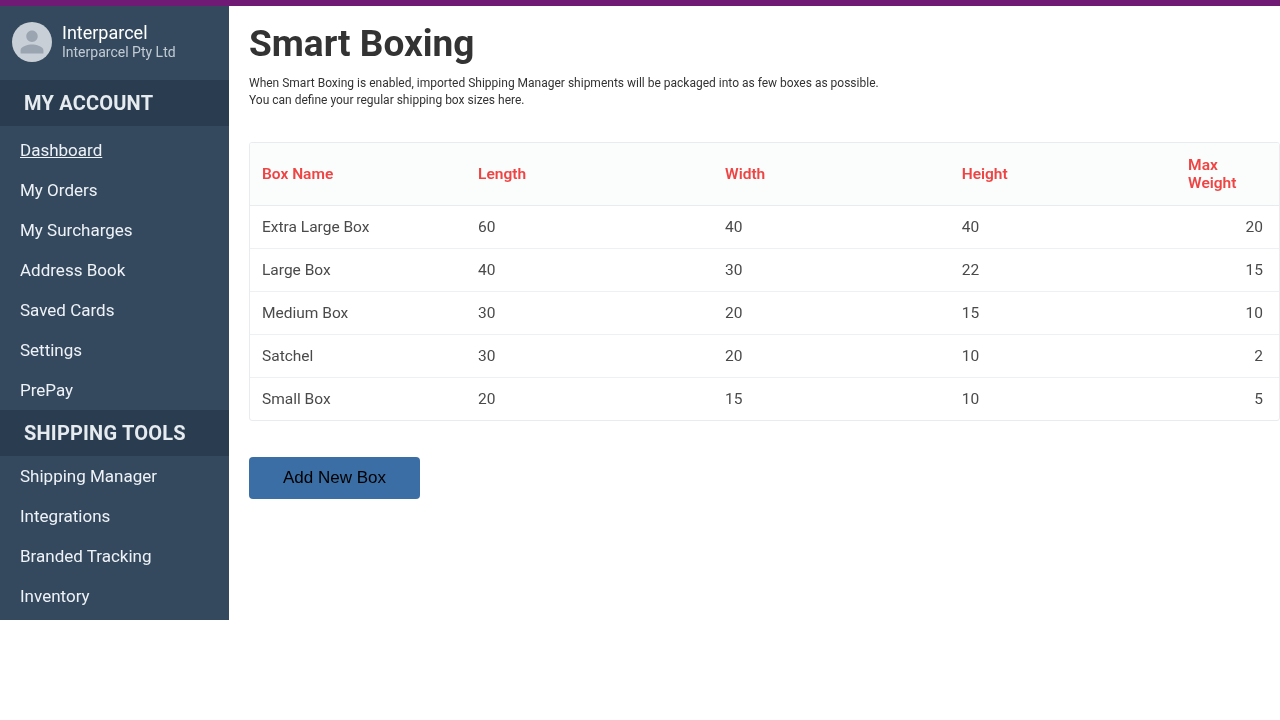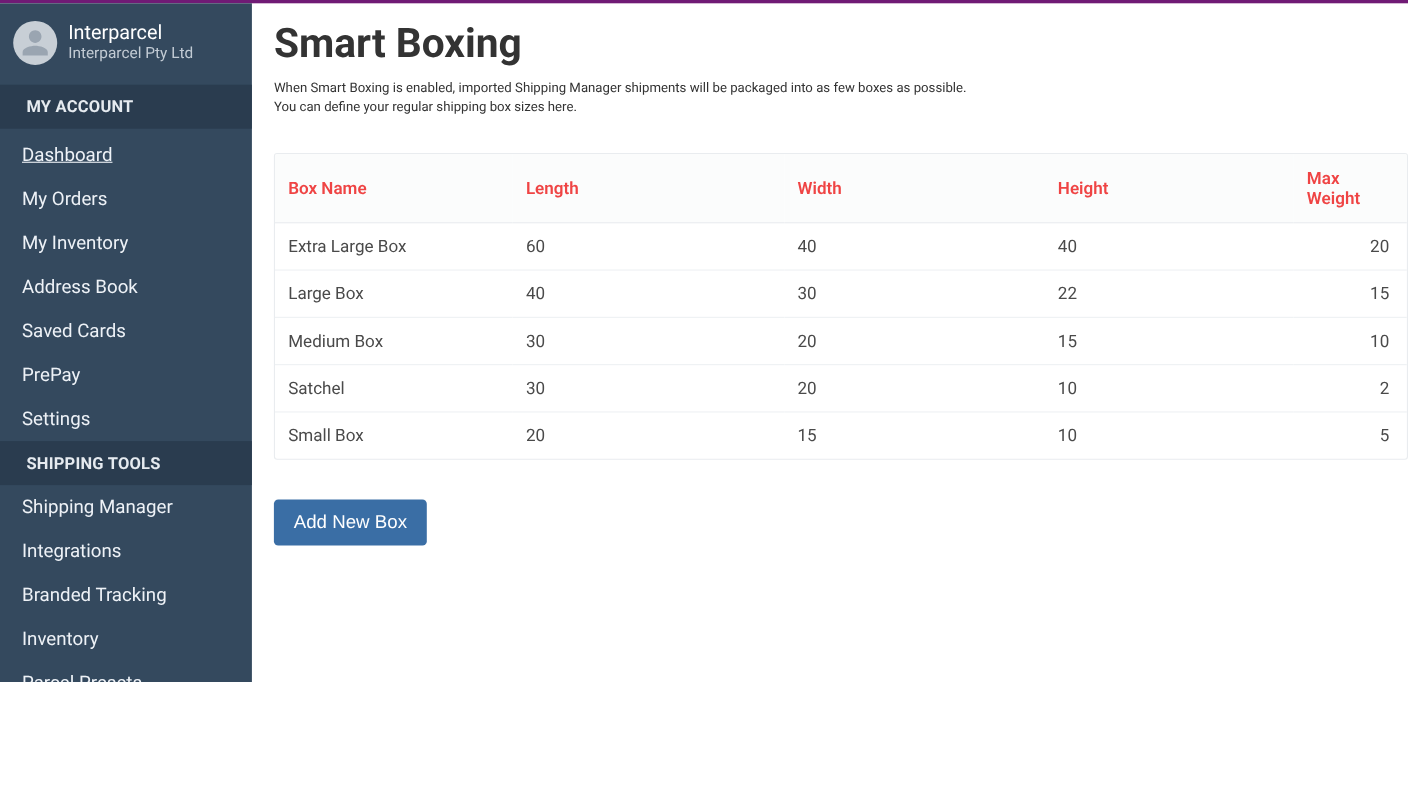--- a/index.html
+++ b/index.html
@@ -1,38 +1,38 @@
 <!DOCTYPE html>
 <html><head>
   <meta charset="utf-8">
   <style>
     * { margin:0; padding:0; box-sizing:border-box; }
     body { font-family:-apple-system,BlinkMacSystemFont,"Segoe UI",Roboto,"Helvetica Neue",Arial,sans-serif; background:#ffffff; width:1280px; height:720px; overflow:hidden; }
-    .layout { display:flex; height:620px; border-top:3px solid #701a75; }
+    .layout { display:flex; height:620px; border-top:6px solid #701a75; }
     .sidebar { width:229px; background:#34495e; color:#e8edf2; flex-shrink:0; overflow:hidden; }
     .profile { display:flex; align-items:center; padding:16px 12px 18px; gap:10px; }
     .avatar { width:40px; height:40px; border-radius:50%; background:#c8cfd6; display:flex; align-items:center; justify-content:center; }
     .avatar svg { width:28px; height:28px; fill:#9aa5b1; }
     .profile-text .name { font-size:18px; color:#ffffff; line-height:1.2; }
     .profile-text .company { font-size:14px; color:#c2cbd4; line-height:1.25; }
-    .section-header { background:#2a3c4f; padding:11px 24px; font-size:15px; font-weight:700; color:#e6ebf0; letter-spacing:.2px; }
+    .section-header { background:#2a3c4f; padding:11px 24px; font-size:20px; font-weight:700; color:#e6ebf0; letter-spacing:.2px; }
     .nav-item { display:block; padding:10px 20px 10px 20px; font-size:17px; color:#eef2f7; text-decoration:none; cursor:pointer; }
     .nav-item:first-of-type { margin-top:4px;text-decoration:underline; }
     .main { flex:1; padding:16px 0 0 0; overflow:auto; }
     .main-inner { padding:0 0 0 20px; }
     h1.page-title { font-size:37px; font-weight:700; color:#333333; margin:0 0 10px 0; }
     .desc { font-size:12px; color:#333333; line-height:1.45; margin-bottom:32px; }
     .table-wrap { border:1px solid #e9ecef; border-radius:3px; overflow:hidden; margin-right:0; }
     table { width:100%; border-collapse:collapse; }
     thead th { text-align:left; font-weight:600; font-size:15.5px; color:#ef4444; background:#fbfcfc; padding:13px 12px; border-bottom:1px solid #e9ecef; }
     thead th.right { padding-right:16px; }
     tbody td { font-size:15.5px; color:#4a4a4a; padding:12px 12px; border-bottom:1px solid #eef1f3; }
     tbody tr:last-child td { border-bottom:none; }
     tbody td.right { text-align:right; padding-right:16px; }
-    .btn-primary { display:inline-block; margin-top:36px; background:#3a6ea5; color:#ffffff; font-size:17px; padding:11px 18px; border:none; border-radius:4px; cursor:pointer;text-align:center; }
+    .btn-primary { display:inline-block; margin-top:36px; background:#3a6ea5; color:#000000; font-size:17px; padding:11px 34px; border:none; border-radius:4px; cursor:pointer;text-align:center; }
   </style>
 </head>
 <body>
 
 <div class="layout">
   <aside class="sidebar">
     <div class="profile">
       <div class="avatar">
         <svg viewBox="0 0 24 24">
             <path d="M12 12c2.7 0 4.9-2.2 4.9-4.9S14.7 2.2 12 2.2 7.1 4.4 7.1 7.1 9.3 12 12 12zm0 2.2c-3.3 0-9.8 1.6-9.8 4.9v2.7h19.6v-2.7c0-3.3-6.5-4.9-9.8-4.9z"></path>
@@ -40,25 +40,25 @@
       </div>
       <div class="profile-text">
         <div class="name">Interparcel</div>
         <div class="company">Interparcel Pty Ltd</div>
       </div>
     </div>
 
     <div class="section-header">MY ACCOUNT</div>
     <a class="nav-item">Dashboard</a>
     <a class="nav-item">My Orders</a>
-    <a class="nav-item">My Inventory</a>
+    <a class="nav-item">My Surcharges</a>
     <a class="nav-item">Address Book</a>
     <a class="nav-item">Saved Cards</a>
+    <a class="nav-item">Settings</a>
     <a class="nav-item">PrePay</a>
-    <a class="nav-item">Settings</a>
 
     <div class="section-header">SHIPPING TOOLS</div>
     <a class="nav-item">Shipping Manager</a>
     <a class="nav-item">Integrations</a>
     <a class="nav-item">Branded Tracking</a>
     <a class="nav-item">Inventory</a>
     <a class="nav-item">Parcel Presets</a>
   </aside>
 
   <main class="main">

